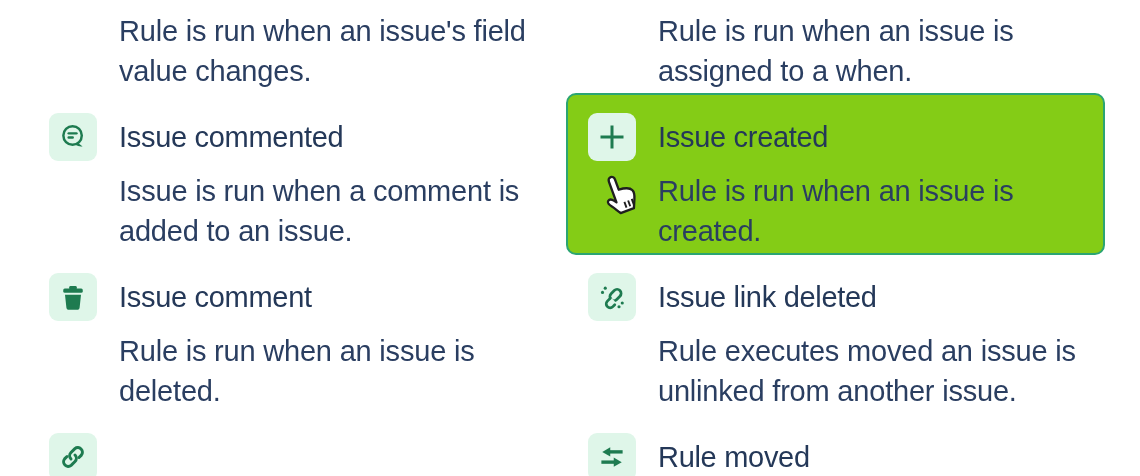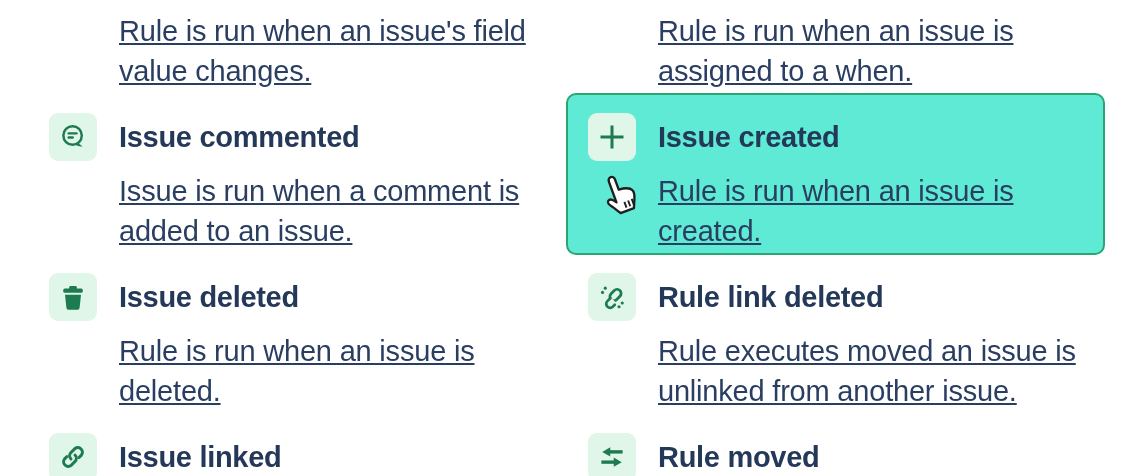--- a/index.html
+++ b/index.html
@@ -24,53 +24,53 @@
     box-sizing: border-box;
     height: 162px;
     border: 2px solid transparent;
     border-radius: 10px;
     padding: 18px 20px;
     background: transparent;
     cursor: pointer;
   }
   .card.selected {
     border-color: #2BA572;
-    background: #5eead4;
+    background: #84cc16;
   }
   .card-head {
     display: flex;
     align-items: center;
     gap: 22px;
   }
   .icon-box {
     flex: 0 0 48px;
     width: 48px;
     height: 48px;
     border-radius: 9px;
     background: #DFF6E9;
     display: flex;
     align-items: center;
     justify-content: center;
   }
   .clipped .icon-box { visibility: hidden; }
   .title {
     font-size: 29px;
-    font-weight: 700;
+    font-weight: 400;
     letter-spacing: -0.3px;
     color: #243858;
     white-space: nowrap;
   }
   .desc {
     margin: 10px 0 0 70px;
     font-size: 29px;
     line-height: 40px;
     letter-spacing: -0.2px;
     color: #2A3E61;
   }
-  .desc-line { white-space: nowrap; text-decoration: underline; }
+  .desc-line { white-space: nowrap; }
   .cursor-overlay {
     position: absolute;
     left: 597px;
     top: 166px;
     width: 47px;
     height: 52px;
     pointer-events: none;
     z-index: 5;
   }
 </style>
@@ -137,58 +137,57 @@
 
     <div class="card">
       <div class="card-head">
         <div class="icon-box">
           <svg width="30" height="30" viewBox="0 0 24 24" fill="none">
             <rect x="9" y="3.2" width="6" height="3" rx="1" fill="#1E7B50"></rect>
             <rect x="4.2" y="5.2" width="15.6" height="3.3" rx="1.2" fill="#1E7B50"></rect>
             <path d="M5.6 10.2 H18.4 L17.3 20.3 C17.2 21.4 16.4 22.2 15.3 22.2 H8.7 C7.6 22.2 6.8 21.4 6.7 20.3 Z" fill="#1E7B50"></path>
           </svg>
         </div>
-        <div class="title">Issue deleted</div>
+        <div class="title">Issue comment</div>
       </div>
       <div class="desc">
         <div class="desc-line">Rule is run when an issue is</div>
         <div class="desc-line">deleted.</div>
       </div>
     </div>
 
     <div class="card">
       <div class="card-head">
         <div class="icon-box">
           <svg width="30" height="30" viewBox="0 0 24 24" fill="none">
             <rect x="11.6" y="5.4" width="6.4" height="10" rx="3.2" stroke="#1E7B50" stroke-width="2.2" transform="rotate(45 14.8 10.4)"></rect>
             <line x1="10.2" y1="14.2" x2="13" y2="17" stroke="#DFF6E9" stroke-width="4"></line>
             <path d="M10.6 13 L8.3 15.3 A3.1 3.1 0 0 0 12.7 19.7 L14.2 18.2" stroke="#1E7B50" stroke-width="2.2" stroke-linecap="round"></path>
             <circle cx="6.6" cy="4.9" r="1.25" fill="#1E7B50"></circle>
             <circle cx="4.4" cy="8.3" r="1.25" fill="#1E7B50"></circle>
             <circle cx="17.6" cy="19.8" r="1.25" fill="#1E7B50"></circle>
             <circle cx="20.2" cy="16.8" r="1.25" fill="#1E7B50"></circle>
           </svg>
         </div>
-        <div class="title">Rule link deleted</div>
+        <div class="title">Issue link deleted</div>
       </div>
       <div class="desc">
         <div class="desc-line">Rule executes moved an issue is</div>
         <div class="desc-line">unlinked from another issue.</div>
       </div>
     </div>
 
     <div class="card">
       <div class="card-head">
         <div class="icon-box">
           <svg width="30" height="30" viewBox="0 0 24 24" fill="none">
             <path d="M10.4 13.6 a3.7 3.7 0 0 1 0 -5.2 l3.1 -3.1 a3.7 3.7 0 0 1 5.2 5.2 l-1.9 1.9" stroke="#1E7B50" stroke-width="2.4" stroke-linecap="round"></path>
             <path d="M13.6 10.4 a3.7 3.7 0 0 1 0 5.2 l-3.1 3.1 a3.7 3.7 0 0 1 -5.2 -5.2 l1.9 -1.9" stroke="#1E7B50" stroke-width="2.4" stroke-linecap="round"></path>
           </svg>
         </div>
-        <div class="title">Issue linked</div>
       </div>
       <div class="desc">
         <div class="desc-line"></div>
         <div class="desc-line"></div>
       </div>
     </div>
 
     <div class="card">
       <div class="card-head">
         <div class="icon-box">

